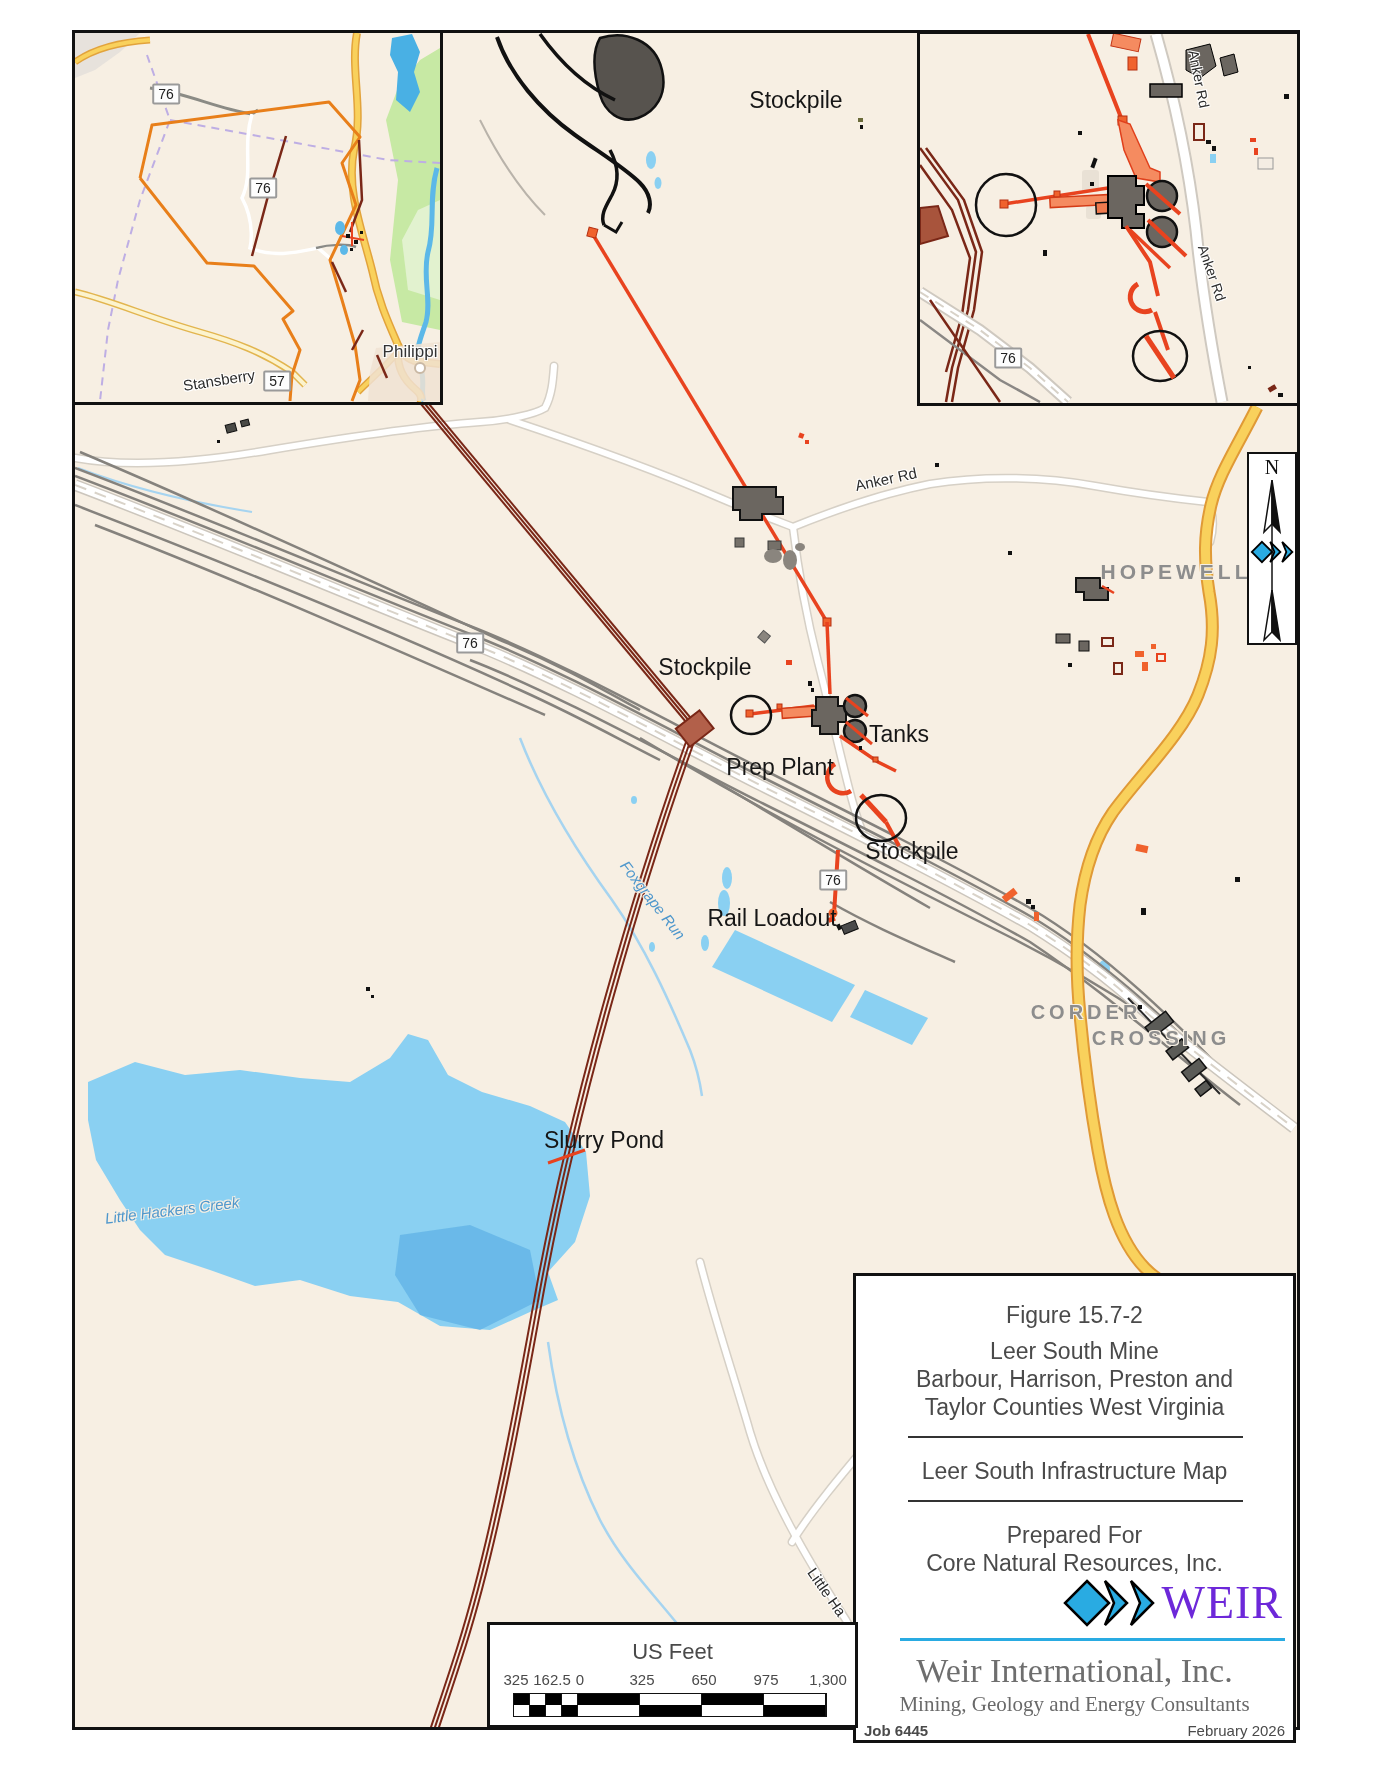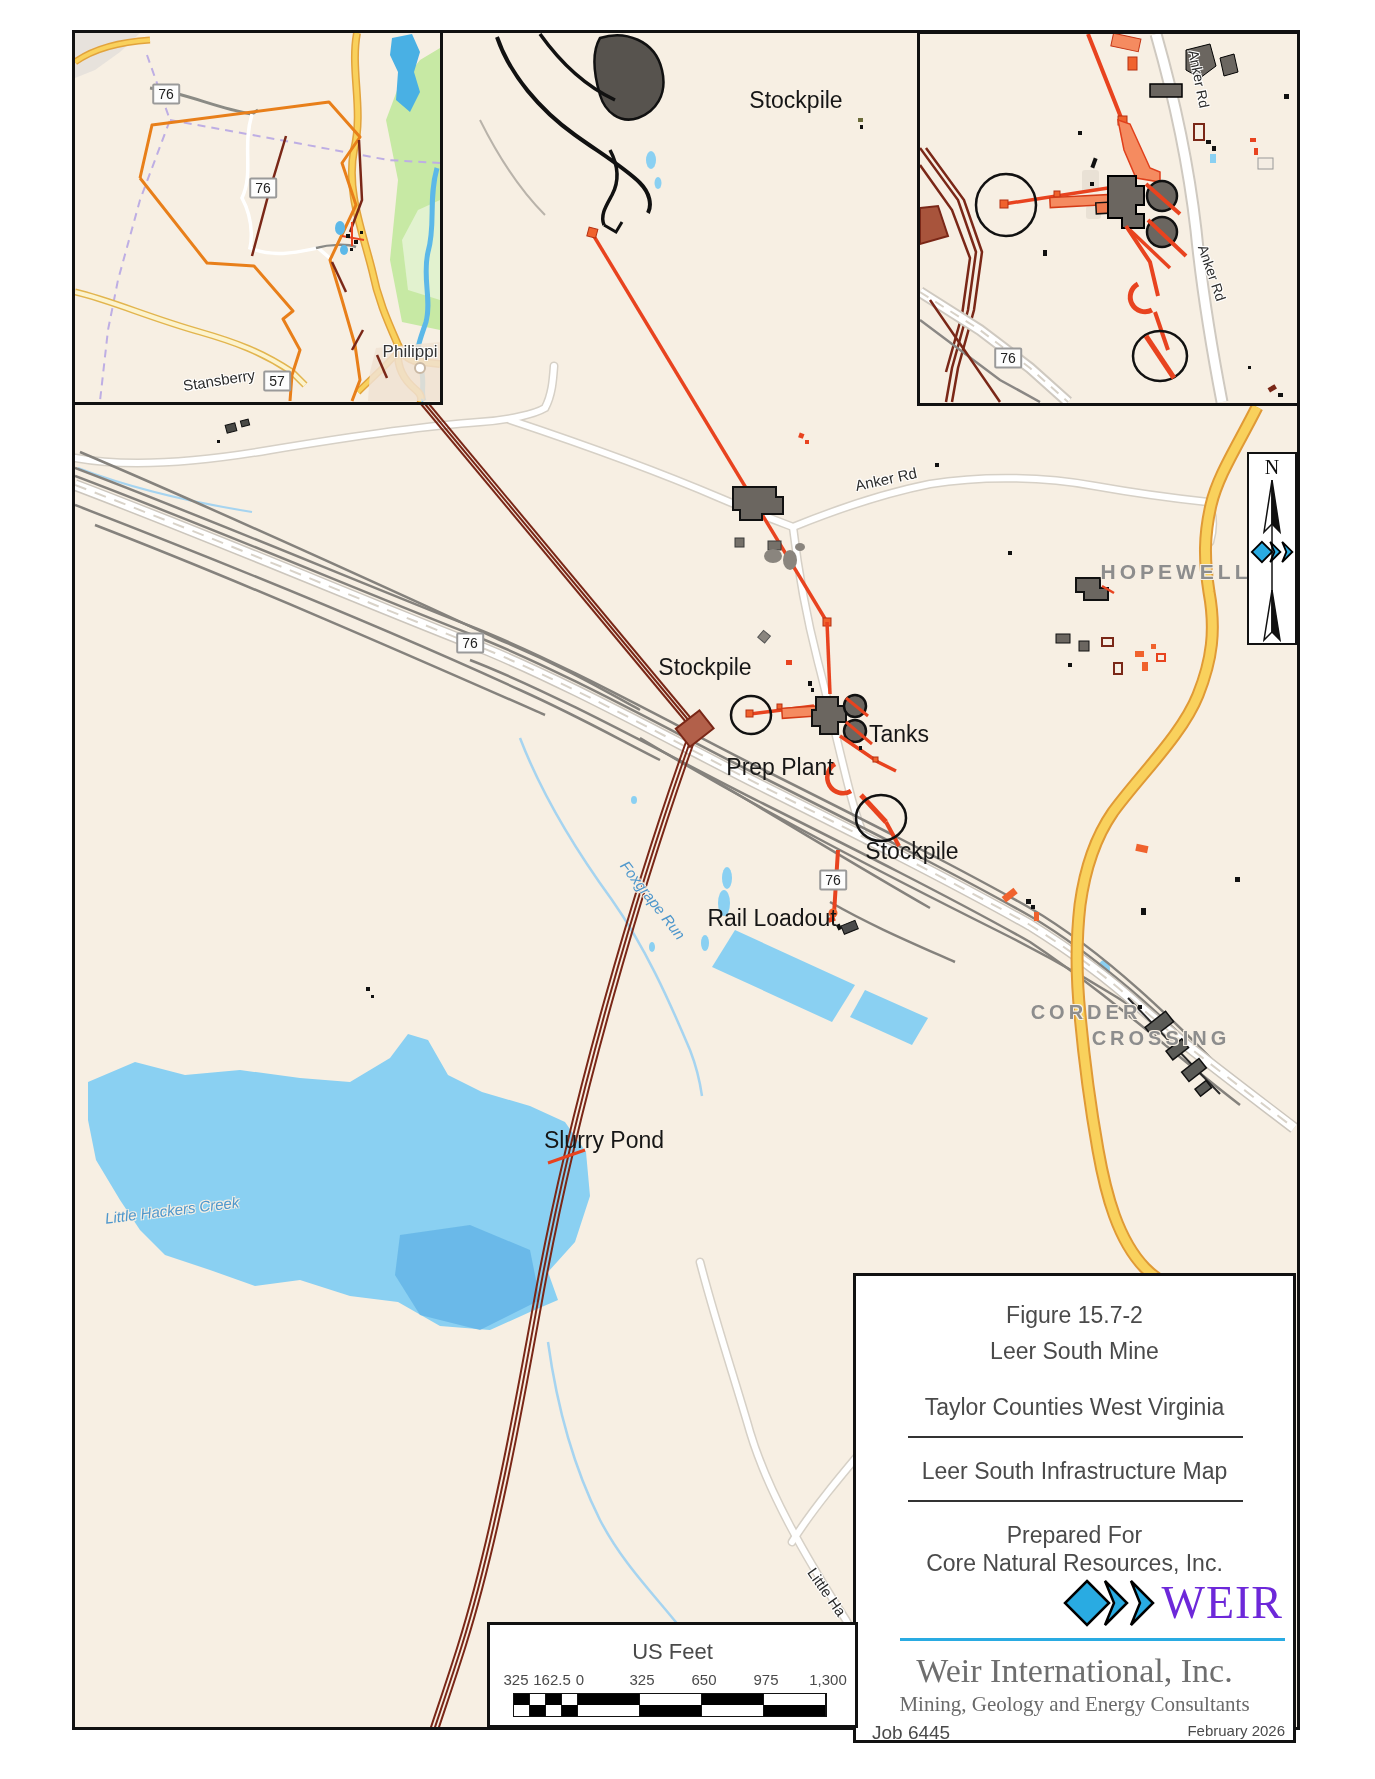--- a/index.html
+++ b/index.html
@@ -379,38 +379,39 @@
         <polygon points="70,4 92,26 70,48 79,26" fill="#29abe2" stroke="#000" stroke-width="4"></polygon>
       </g>
       <polygon points="23,112 15,162 23,154" fill="#fff" stroke="#111" stroke-width="1.5"></polygon>
       <polygon points="23,112 31,162 23,154" fill="#111" stroke="#111" stroke-width="1.5"></polygon>
     </svg>
   </div>
 
   <div id="title-block">
     <div class="tb-line" style="top:26px;">Figure 15.7-2</div>
     <div class="tb-line" style="top:62px;">Leer South Mine</div>
+    <div class="tb-line" style="top:90px;">Barbour, Harrison, Preston and</div>
     <div class="tb-line" style="top:118px;">Taylor Counties West Virginia</div>
     <hr style="top:160px;">
     <div class="tb-line" style="top:182px;text-align:center;">Leer South Infrastructure Map</div>
     <hr style="top:224px;">
     <div class="tb-line" style="top:246px;">Prepared For</div>
     <div class="tb-line" style="top:274px;">Core Natural Resources, Inc.</div>
     <div id="weir-logo-row">
       <svg width="96" height="52" viewBox="0 0 96 52">
         <polygon points="26,4 48,26 26,48 4,26" fill="#29abe2" stroke="#000" stroke-width="2.5"></polygon>
         <polygon points="44,4 66,26 44,48 53,26" fill="#29abe2" stroke="#000" stroke-width="2.5"></polygon>
         <polygon points="70,4 92,26 70,48 79,26" fill="#29abe2" stroke="#000" stroke-width="2.5"></polygon>
       </svg>
       <span id="weir-word">WEIR</span>
     </div>
     <div id="weir-rule"></div>
     <div class="tb-line serifgray" style="top:376px;font-size:34px;color:#6e6e6e;">Weir International, Inc.</div>
     <div class="tb-line serifgray" style="top:416px;font-size:21px;">Mining, Geology and Energy Consultants</div>
-    <div style="position:absolute;left:16px;top:446px;font-size:19px;">Job 6445</div>
+    <div style="position:absolute;left:8px;top:446px;font-size:15px;font-weight:bold;">Job 6445</div>
     <div style="position:absolute;right:8px;top:446px;font-size:15px;">February 2026</div>
   </div>
 
   <div id="scale-box">
     <div class="units">US Feet</div>
     <div class="sc-lbl" style="left:26px;">325</div>
     <div class="sc-lbl" style="left:62px;">162.5</div>
     <div class="sc-lbl" style="left:90px;">0</div>
     <div class="sc-lbl" style="left:152px;">325</div>
     <div class="sc-lbl" style="left:214px;">650</div>

